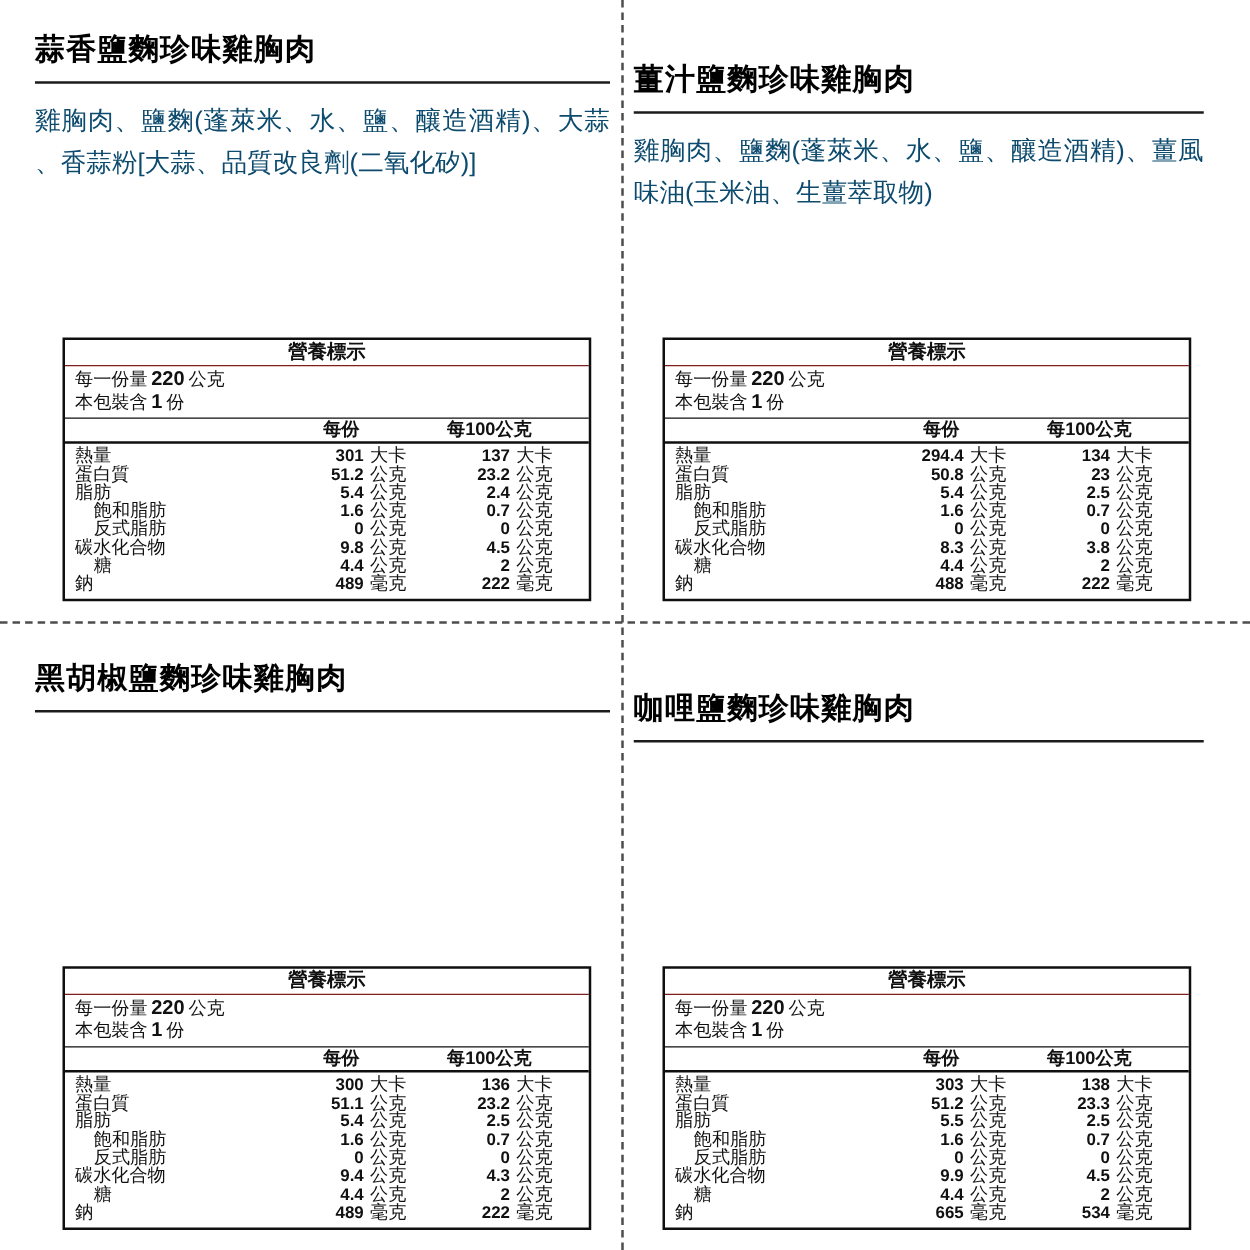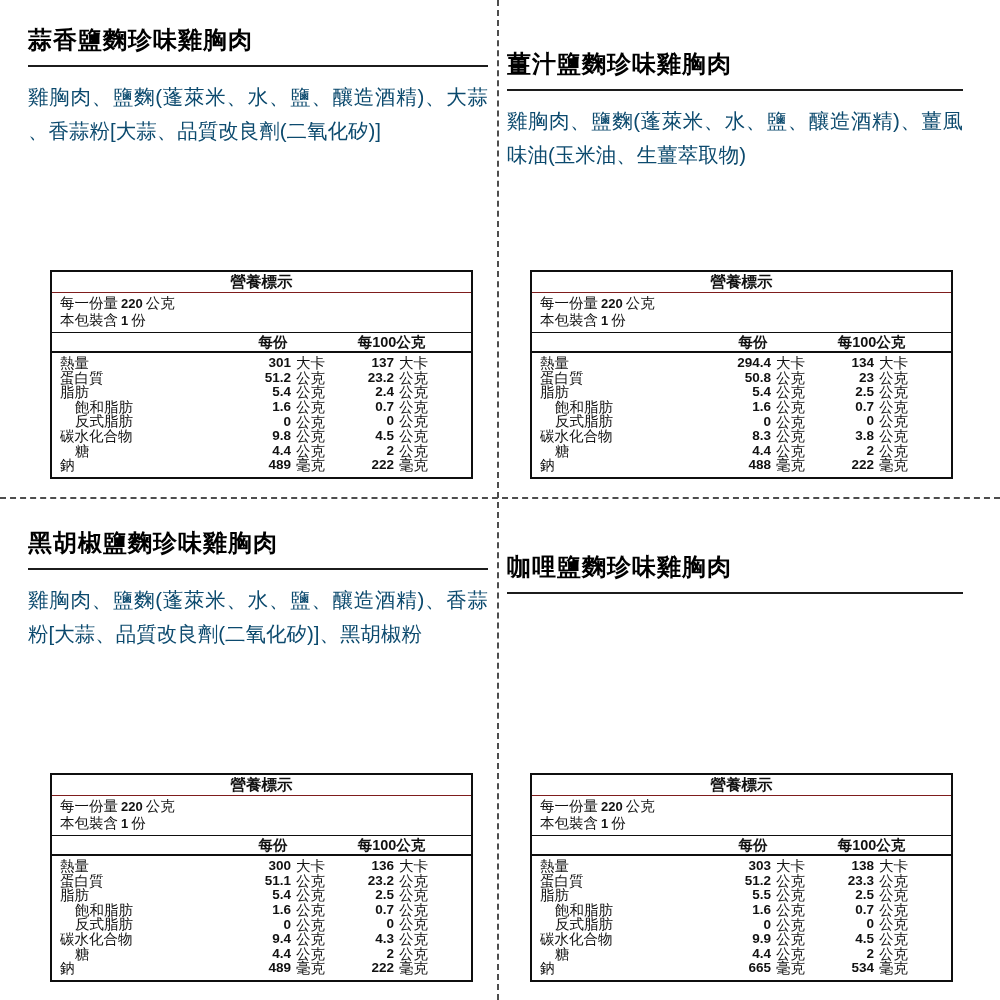--- a/index.html
+++ b/index.html
@@ -47,36 +47,36 @@
 
   .nt-title {
     text-align:center; font-weight:bold; font-size:15.5px;
     height:21px; line-height:20px;
     border-bottom:1px solid #7f1d1d;
   }
   .nt-serving {
     padding:2px 0 3px 8px; line-height:17px;
     border-bottom:1px solid #0f0f0f;
   }
-  .nt-serving b { font-size:13px; margin:0 3px; }
+  .nt-serving b { font-size:16px; margin:0 3px; }
   .nt-head {
     display:flex; height:20px; line-height:19px;
     font-weight:bold; border-bottom:2px solid #0f0f0f;
   }
   .h-sp { width:162px; }
   .h2 { width:118px; text-align:center; }
   .h3 { width:119px; text-align:center; }
 
   .nt-body { padding:3px 0 4px; }
   .nt-row { display:flex; height:14.6px; line-height:14.4px; }
   .lbl { flex:0 0 160px; padding-left:8px; white-space:nowrap; }
   .lbl.ind { padding-left:23px; }
   .val { display:flex; }
-  .val.c2 { flex:0 0 120px;align-items:flex-end; }
-  .val.c3 { flex:0 0 139px; padding-right:36px; }
+  .val.c2 { flex:0 0 120px; }
+  .val.c3 { flex:0 0 139px; padding-right:22px; }
   .num { flex:1; text-align:right; font-weight:bold; font-size:13.5px; }
   .unit { flex:0 0 36px; text-align:left; margin-left:5px; white-space:nowrap; }
 </style>
 </head>
 <body>
 
 <div class="page">
   <div class="divider-v"></div>
   <div class="divider-h"></div>
 
@@ -297,21 +297,20 @@
             </span>
           </div>
       </div>
     </div>
   </section>
 
   <section class="cell bl">
     <div class="content">
       <h1 class="title">黑胡椒鹽麴珍味雞胸肉</h1>
       <div class="rule"></div>
-      <p class="ingredients">雞胸肉、鹽麴(蓬萊米、水、鹽、釀造酒精)、香蒜粉[大蒜、品質改良劑(二氧化矽)]、黑胡椒粉</p>
     </div>
     <div class="ntable">
       <div class="nt-title">營養標示</div>
       <div class="nt-serving">
         <div><span>每一份量</span><b>220</b><span>公克</span></div>
         <div><span>本包裝含</span><b>1</b><span>份</span></div>
       </div>
       <div class="nt-head">
         <span class="h-sp"></span>
         <span class="h2">每份</span>

